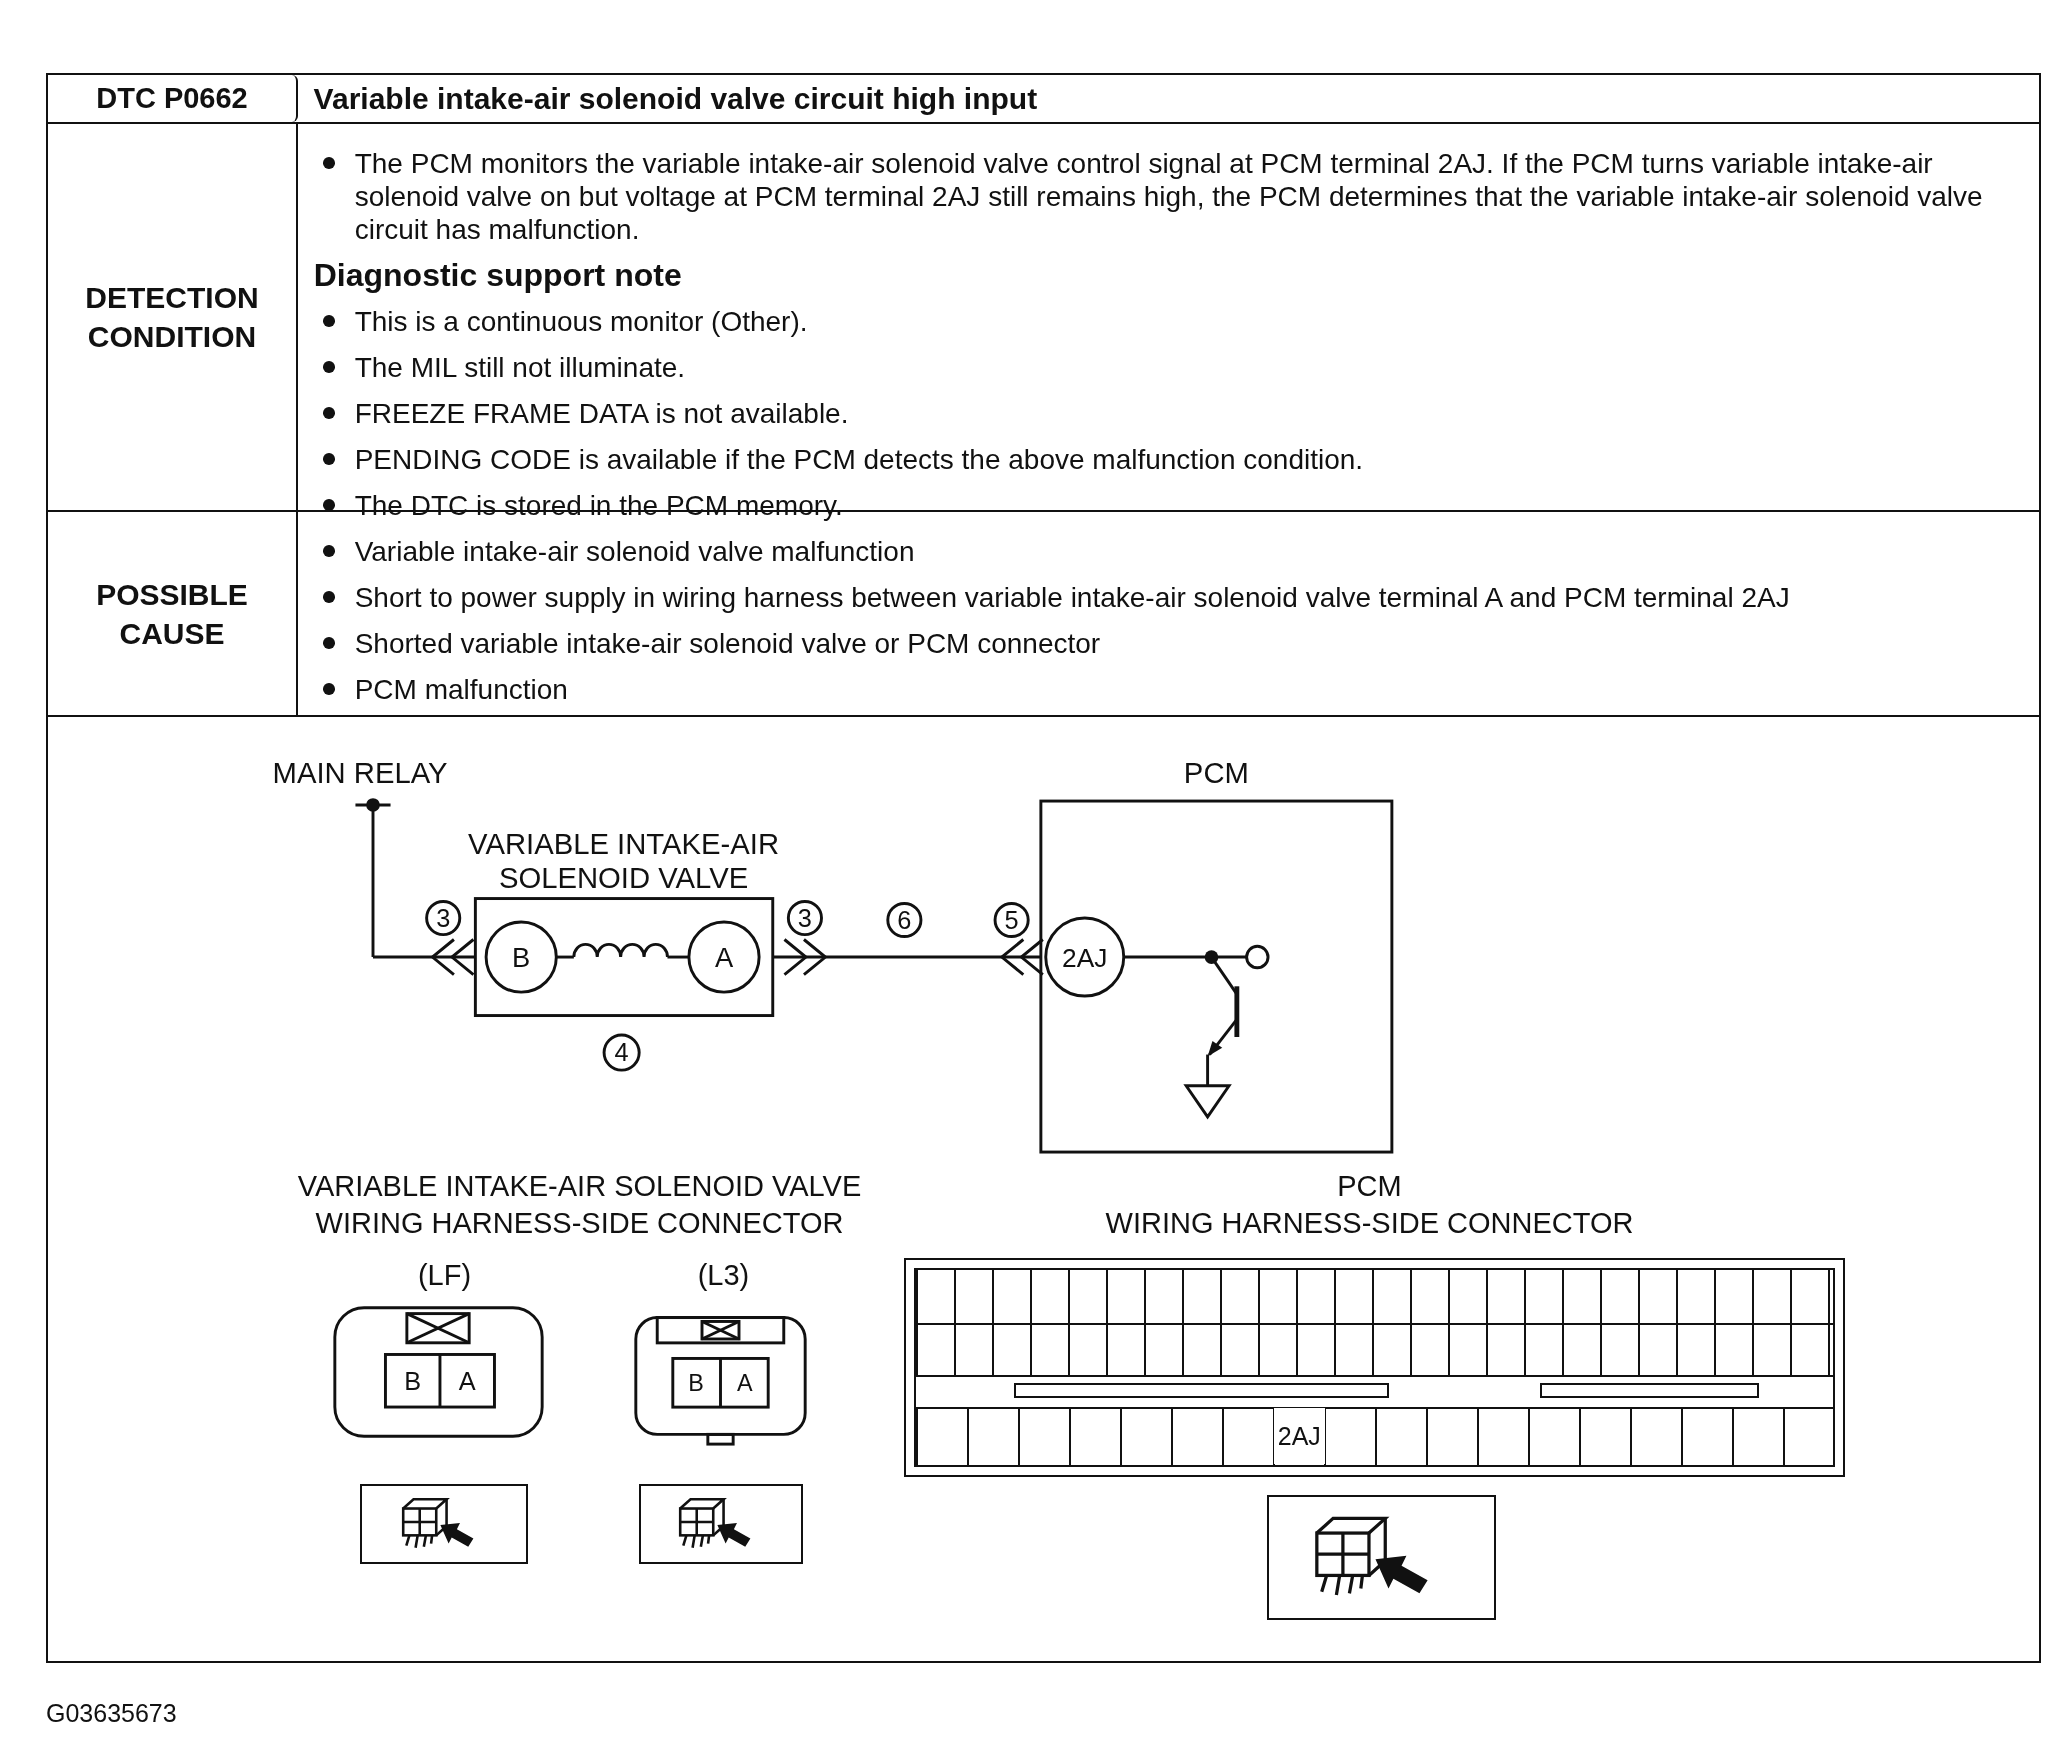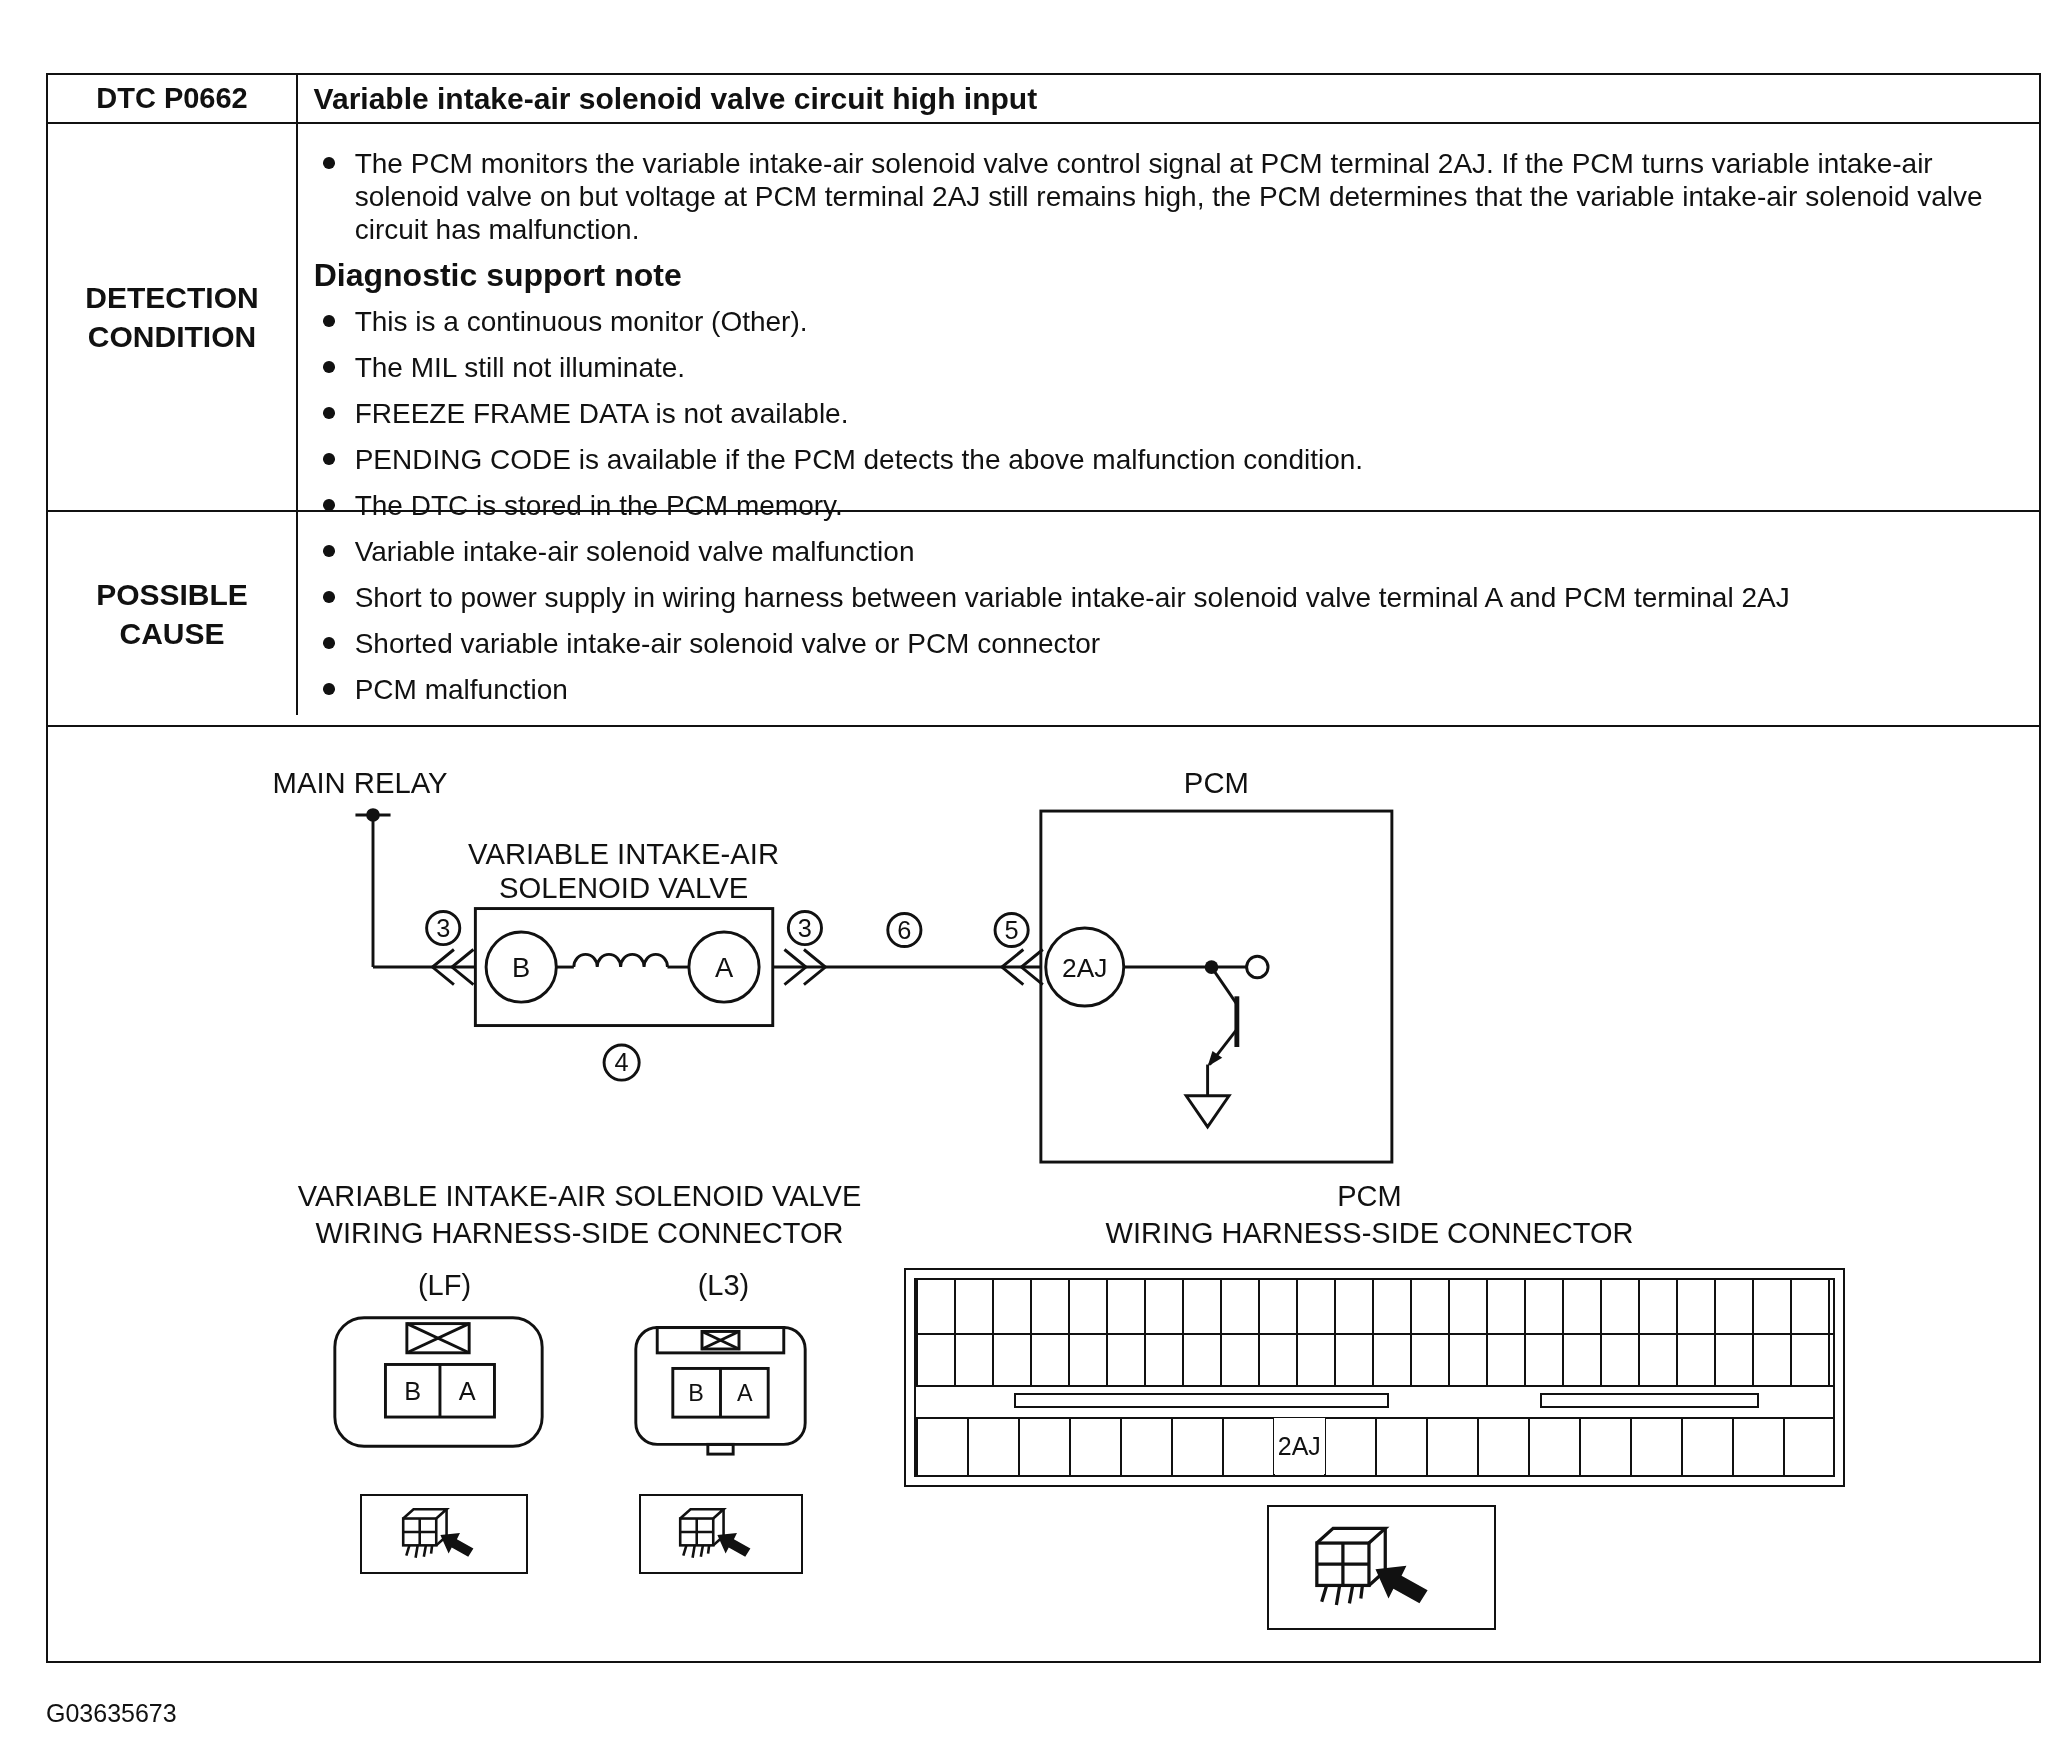--- a/index.html
+++ b/index.html
@@ -9,31 +9,31 @@
     font-family:"Liberation Sans", sans-serif; color:#111;
   }
   .tbl {
     position:absolute; left:46px; top:73px; width:1995px; height:1590px;
     border:2.9px solid #111;
     display:grid; grid-template-columns:250px 1fr;
     grid-template-rows:47px 388px 205px 1fr;
   }
   .bt { border-top:2.9px solid #111; }
   .br { border-right:2.9px solid #111; }
-  .code-cell { display:flex; align-items:center; justify-content:center; font-weight:bold; font-size:29px; }
+  .code-cell { display:flex; align-items:center; justify-content:center; font-weight:bold; font-size:29px;border-radius:6px; }
   .title-cell { display:flex; align-items:center; padding-left:15.6px; font-weight:bold; font-size:30px; }
   .label-cell { display:flex; align-items:center; justify-content:center; text-align:center;
                 font-weight:bold; font-size:30px; line-height:1.3; padding:0 19.5px; }
   .content-cell { padding:9.8px 25px 0 13.7px; font-size:28px; line-height:33px; }
   ul.blist { list-style:none; }
   .blist li { position:relative; padding-left:43px; margin:13px 0; }
   .blist li::before { content:""; position:absolute; left:11.7px; top:10.7px; width:11.7px; height:11.7px;
                       border-radius:50%; background:#111; }
   .note-head { font-size:32px; font-weight:bold; margin:3.9px 0 2px 2px; }
-  .diagram-cell { grid-column:1/3; position:relative;margin-top:10px; }
+  .diagram-cell { grid-column:1/3; position:relative; }
   .abs { position:absolute; }
   svg text { font-family:"Liberation Sans", sans-serif; fill:#111; font-size:30px; stroke:none; }
   text.term { font-size:28px; text-anchor:middle; }
   text.callout { font-size:26px; text-anchor:middle; }
   text.dlabel { text-anchor:middle; }
   .stroke { stroke:#111; stroke-width:3; fill:none; }
   .dg-title { position:absolute; text-align:center; font-size:29px; line-height:37px; }
   .conn-label { position:absolute; text-align:center; font-size:29px; }
   .icon-box { position:absolute; border:2.9px solid #111; display:flex; align-items:center; justify-content:center; background:#fff; }
   .pcm-grid { position:absolute; left:856px; top:541px; width:941px; height:219px; border:2.9px solid #111; }

